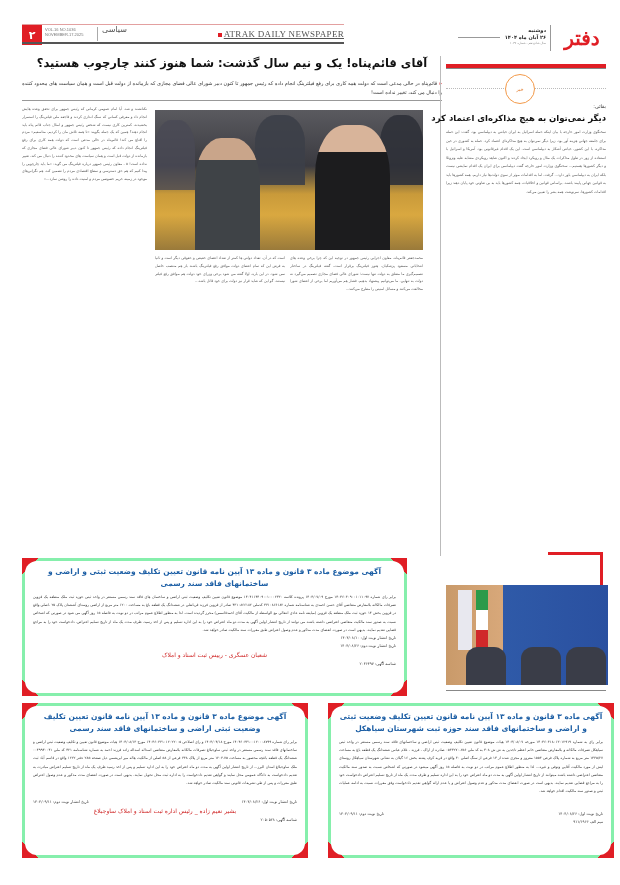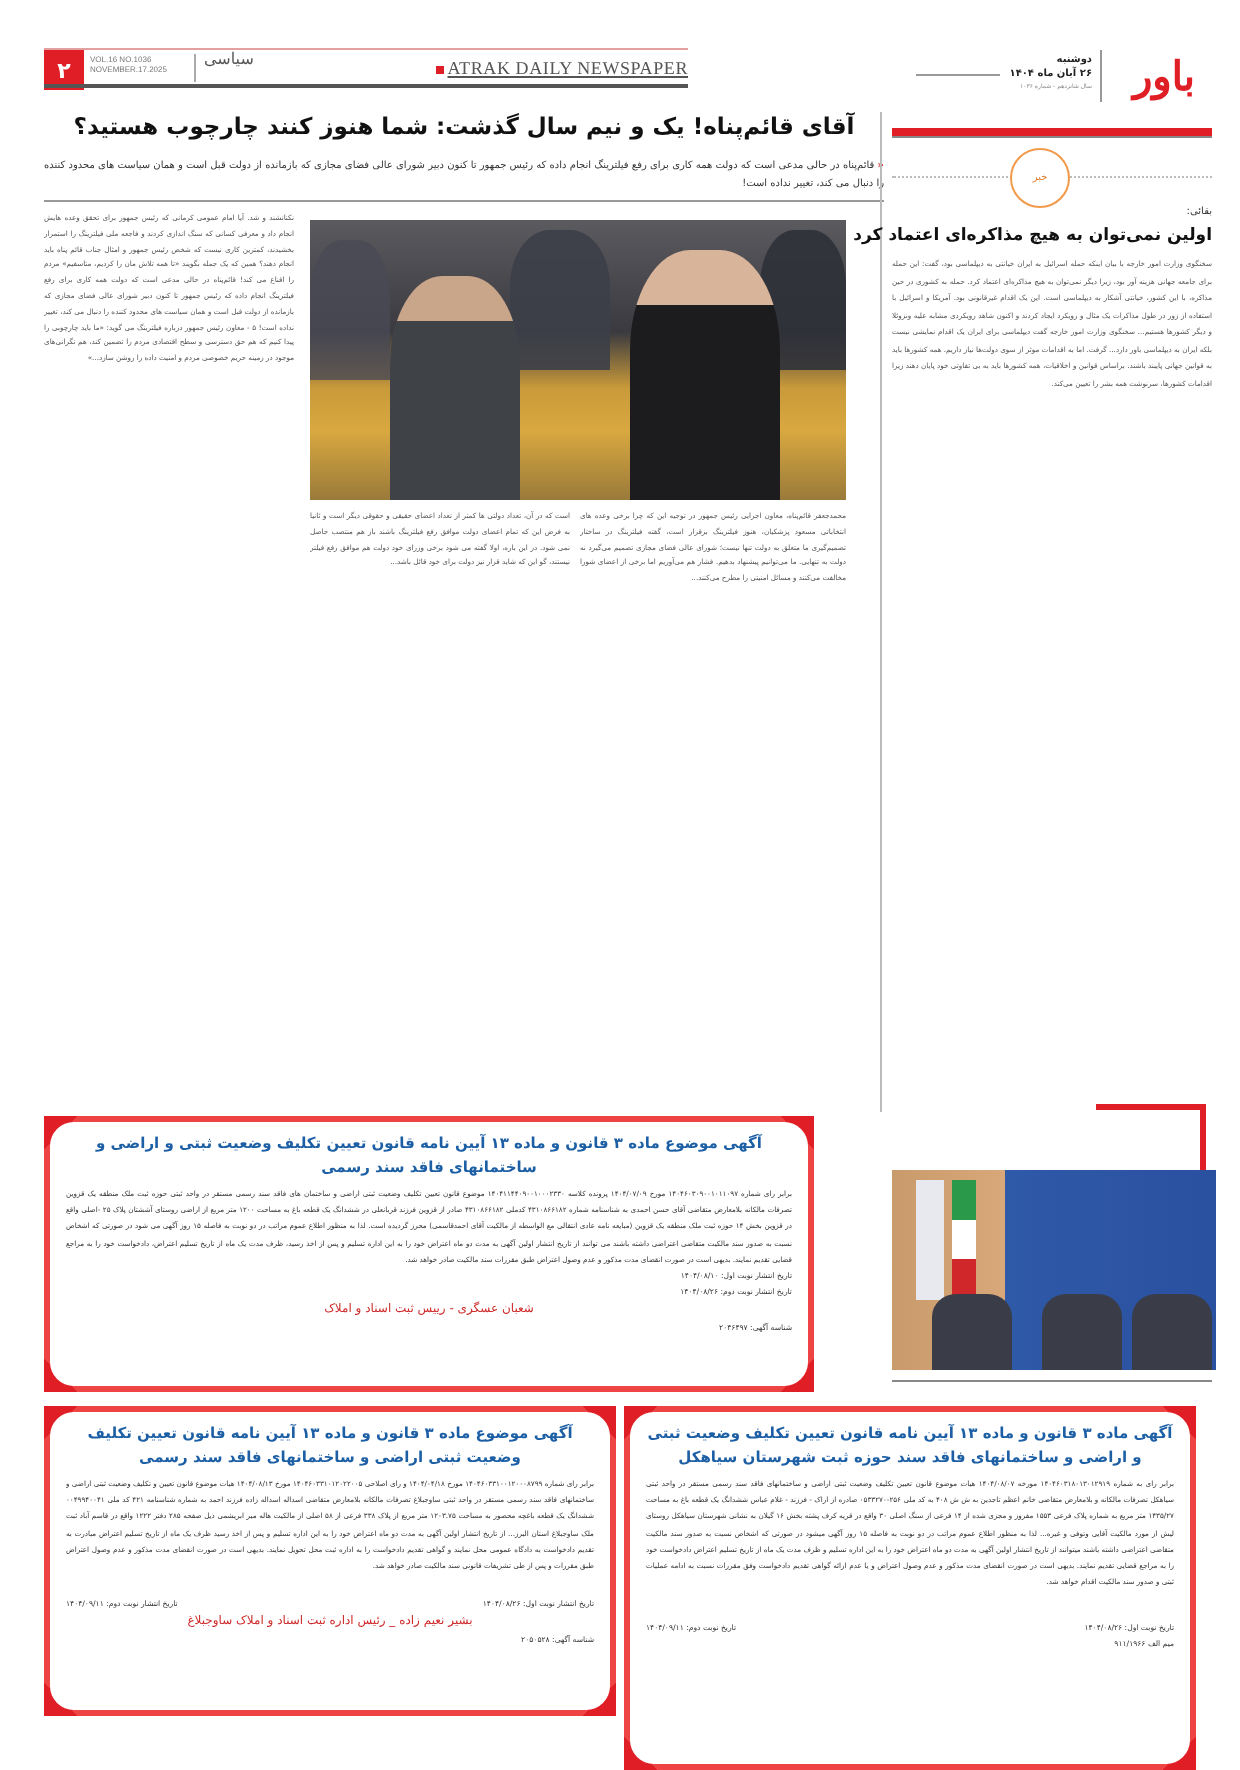--- a/index.html
+++ b/index.html
@@ -53,21 +53,21 @@
   .side-photo { position: absolute; left: 446px; top: 585px; width: 162px; height: 100px; overflow: hidden;
     background: linear-gradient(90deg, #c99a6a 0%, #d8a87a 35%, #2f5aa8 35%, #2a50a0 100%); }
   .side-photo .flag1 { position: absolute; left: 12px; top: 5px; width: 14px; height: 60px; background: #e8e8ef; }
   .side-photo .flag2 { position: absolute; left: 30px; top: 5px; width: 12px; height: 60px; background: linear-gradient(180deg,#2a9a4a 0,#2a9a4a 33%,#fff 33%,#fff 66%,#d0282a 66%); }
   .side-photo .seat { position: absolute; bottom: 0; height: 38px; border-radius: 30% 30% 0 0; background: #3a3d48; }
   .side-red-corner { position: absolute; left: 600px; top: 552px; width: 3px; height: 40px; background: #e01e25; }
   .side-red-corner2 { position: absolute; left: 548px; top: 552px; width: 55px; height: 3px; background: #e01e25; }
   .side-bottom-rule { position: absolute; left: 446px; top: 690px; width: 160px; height: 1px; background: #888; }
 
   
-  .ad { position: absolute; background: #ef4444; padding: 3px; }
+  .ad { position: absolute; background: #86efac; padding: 3px; }
   .ad::before { content: ""; position: absolute; inset: 0; background: linear-gradient(135deg, #e01e25 0 12px, transparent 12px), linear-gradient(225deg, #e01e25 0 12px, transparent 12px), linear-gradient(45deg, #e01e25 0 12px, transparent 12px), linear-gradient(315deg, #e01e25 0 12px, transparent 12px); z-index: 0; }
   .ad-inner { position: relative; z-index: 1; background: #fff; border-radius: 12px; width: 100%; height: 100%; padding: 5px 8px; }
   .ad-title { text-align: center; color: #1d5fa5; font-weight: bold; font-size: 7.5px; line-height: 12px; }
   .ad-body { font-size: 3.6px; line-height: 8.2px; color: #333; text-align: justify; margin-top: 3px; }
   .ad-meta { font-size: 3.8px; line-height: 8px; color: #333; }
   .ad-sign { text-align: center; color: #d02a2a; font-size: 6px; line-height: 10px; }
   .row-split { display: flex; justify-content: space-between; }
 </style>
 </head>
 <body class="rtl">
@@ -78,21 +78,21 @@
     <div>VOL.16 NO.1036</div>
     <div>NOVEMBER.17.2025</div>
   </div>
   <div class="vsep"></div>
   <div class="section">سیاسی</div>
   <div class="paper-name"><span class="sq"></span><span>ATRAK DAILY NEWSPAPER</span></div>
 </div>
 <div class="topbar-rule"></div>
 
 <div class="brand">
-  <div class="logo">باور</div>
+  <div class="logo">دفتر</div>
   <div class="brand-sep"></div>
   <div class="brand-day">دوشنبه</div>
   <div class="brand-date">۲۶ آبان ماه ۱۴۰۴</div>
   <div class="brand-date-line"></div>
   <div class="brand-issue">سال شانزدهم - شماره ۱۰۳۶</div>
 </div>
 
 <h1 class="headline">آقای قائم‌پناه! یک و نیم سال گذشت: شما هنوز کنند چارچوب هستید؟</h1>
 <div class="lead">
   <span class="chev">«</span>
@@ -118,21 +118,21 @@
 <div class="col-text" style="left:155px; top:255px; width:130px; height:296px;">
   <p>است که در آن، تعداد دولتی ها کمتر از تعداد اعضای حقیقی و حقوقی دیگر است و ثانیا به فرض این که تمام اعضای دولت موافق رفع فیلترینگ باشند باز هم منتصب حاصل نمی شود. در این باره، اولا گفته می شود برخی وزرای خود دولت هم موافق رفع فیلتر نیستند، گو این که شاید قرار نیز دولت برای خود قائل باشد...</p>
 </div>
 
 <div class="right-divider"></div>
 <div class="right-redbar"></div>
 <div class="right-redbar2"></div>
 <div class="news-dots"></div>
 <div class="news-badge">خبر</div>
 <div class="side-kicker">بقائی:</div>
-<div class="side-title">اولین نمی‌توان به هیچ مذاکره‌ای اعتماد کرد</div>
+<div class="side-title">دیگر نمی‌توان به هیچ مذاکره‌ای اعتماد کرد</div>
 <div class="col-text" style="left:446px; top:128px; width:160px; height:420px; line-height:8.5px;">
   <p>سخنگوی وزارت امور خارجه با بیان اینکه حمله اسرائیل به ایران خیانتی به دیپلماسی بود، گفت: این حمله برای جامعه جهانی هزینه آور بود، زیرا دیگر نمی‌توان به هیچ مذاکره‌ای اعتماد کرد. حمله به کشوری در حین مذاکره، با این کشور، خیانتی آشکار به دیپلماسی است. این یک اقدام غیرقانونی بود. آمریکا و اسرائیل با استفاده از زور در طول مذاکرات یک مثال و رویکرد ایجاد کردند و اکنون شاهد رویکردی مشابه علیه ونزوئلا و دیگر کشورها هستیم... سخنگوی وزارت امور خارجه گفت دیپلماسی برای ایران یک اقدام نمایشی نیست بلکه ایران به دیپلماسی باور دارد... گرفت. اما به اقدامات موثر از سوی دولت‌ها نیاز داریم. همه کشورها باید به قوانین جهانی پایبند باشند. براساس قوانین و اخلاقیات، همه کشورها باید به بی تفاوتی خود پایان دهند زیرا اقدامات کشورها، سرنوشت همه بشر را تعیین می‌کند.</p>
 </div>
 <div class="side-red-corner2"></div>
 <div class="side-red-corner"></div>
 <div class="side-photo">
   <div class="flag1"></div>
   <div class="flag2"></div>
   <div class="seat" style="left:20px; width:40px;"></div>
   <div class="seat" style="left:75px; width:40px;"></div>
@@ -157,21 +157,21 @@
     <div class="ad-body" style="height:60px; overflow:hidden;">برابر رای شماره ۱۴۰۴۶۰۳۳۱۰۰۱۲۰۰۰۸۷۹۹ مورخ ۱۴۰۴/۰۴/۱۸ و رای اصلاحی ۱۴۰۴۶۰۳۳۱۰۱۲۰۲۲۰۰۵ مورخ ۱۴۰۴/۰۸/۱۳ هیات موضوع قانون تعیین و تکلیف وضعیت ثبتی اراضی و ساختمانهای فاقد سند رسمی مستقر در واحد ثبتی ساوجبلاغ تصرفات مالکانه بلامعارض متقاضی اسداله اسداله زاده فرزند احمد به شماره شناسنامه ۴۲۱ کد ملی ۰۰۴۹۹۴۰۰۴۱ ششدانگ یک قطعه باغچه محصور به مساحت ۱۲۰۳.۷۵ متر مربع از پلاک ۳۳۸ فرعی از ۵۸ اصلی از مالکیت هاله میر ابریشمی ذیل صفحه ۲۸۵ دفتر ۱۲۲۲ واقع در قاسم آباد ثبت ملک ساوجبلاغ استان البرز... از تاریخ انتشار اولین آگهی به مدت دو ماه اعتراض خود را به این اداره تسلیم و پس از اخذ رسید ظرف یک ماه از تاریخ تسلیم اعتراض مبادرت به تقدیم دادخواست به دادگاه عمومی محل نمایند و گواهی تقدیم دادخواست را به اداره ثبت محل تحویل نمایند. بدیهی است در صورت انقضای مدت مذکور و عدم وصول اعتراض طبق مقررات و پس از طی تشریفات قانونی سند مالکیت صادر خواهد شد.</div>
     <div class="row-split">
       <div class="ad-meta">تاریخ انتشار نوبت اول: ۱۴۰۴/۰۸/۲۶</div>
       <div class="ad-meta">تاریخ انتشار نوبت دوم: ۱۴۰۴/۰۹/۱۱</div>
     </div>
     <div class="ad-sign">بشیر نعیم زاده _ رئیس اداره ثبت اسناد و املاک ساوجبلاغ</div>
     <div class="ad-meta">شناسه آگهی: ۲۰۵۰۵۲۸</div>
   </div>
 </div>
 
-<div class="ad" style="left:312px; top:703px; width:286px; height:182px;">
+<div class="ad" style="left:328px; top:703px; width:286px; height:155px;">
   <div class="ad-inner">
     <div class="ad-title">آگهی ماده ۳ قانون و ماده ۱۳ آیین نامه قانون تعیین تکلیف وضعیت ثبتی و اراضی و ساختمانهای فاقد سند حوزه ثبت شهرستان سیاهکل</div>
     <div class="ad-body" style="height:72px; overflow:hidden;">برابر رای به شماره ۱۴۰۴۶۰۳۱۸۰۱۳۰۱۲۹۱۹ مورخه ۱۴۰۴/۰۸/۰۷ هیات موضوع قانون تعیین تکلیف وضعیت ثبتی اراضی و ساختمانهای فاقد سند رسمی مستقر در واحد ثبتی سیاهکل تصرفات مالکانه و بلامعارض متقاضی خانم اعظم تاجدین به ش ش ۴۰۸ به کد ملی ۲۵۶-۰۵۳۳۲۷۰ صادره از اراک - فرزند - غلام عباس ششدانگ یک قطعه باغ به مساحت ۱۴۳۵/۲۷ متر مربع به شماره پلاک فرعی ۱۵۵۳ مفروز و مجزی شده از ۱۴ فرعی از سنگ اصلی ۳۰ واقع در قریه کرف پشته بخش ۱۶ گیلان به نشانی شهرستان سیاهکل روستای لیش از مورد مالکیت آقایی وتوفی و غیره... لذا به منظور اطلاع عموم مراتب در دو نوبت به فاصله ۱۵ روز آگهی میشود در صورتی که اشخاص نسبت به صدور سند مالکیت متقاضی اعتراضی داشته باشند میتوانند از تاریخ انتشار اولین آگهی به مدت دو ماه اعتراض خود را به این اداره تسلیم و ظرف مدت یک ماه از تاریخ تسلیم اعتراض دادخواست خود را به مراجع قضایی تقدیم نمایند. بدیهی است در صورت انقضای مدت مذکور و عدم وصول اعتراض و یا عدم ارائه گواهی تقدیم دادخواست وفق مقررات نسبت به ادامه عملیات ثبتی و صدور سند مالکیت اقدام خواهد شد.</div>
     <div class="row-split">
       <div class="ad-meta">تاریخ نوبت اول: ۱۴۰۴/۰۸/۲۶</div>
       <div class="ad-meta">تاریخ نوبت دوم: ۱۴۰۴/۰۹/۱۱</div>
     </div>
     <div class="ad-meta">میم الف ۹۱۱/۱۹۶۶</div>
   </div>
 </div>

